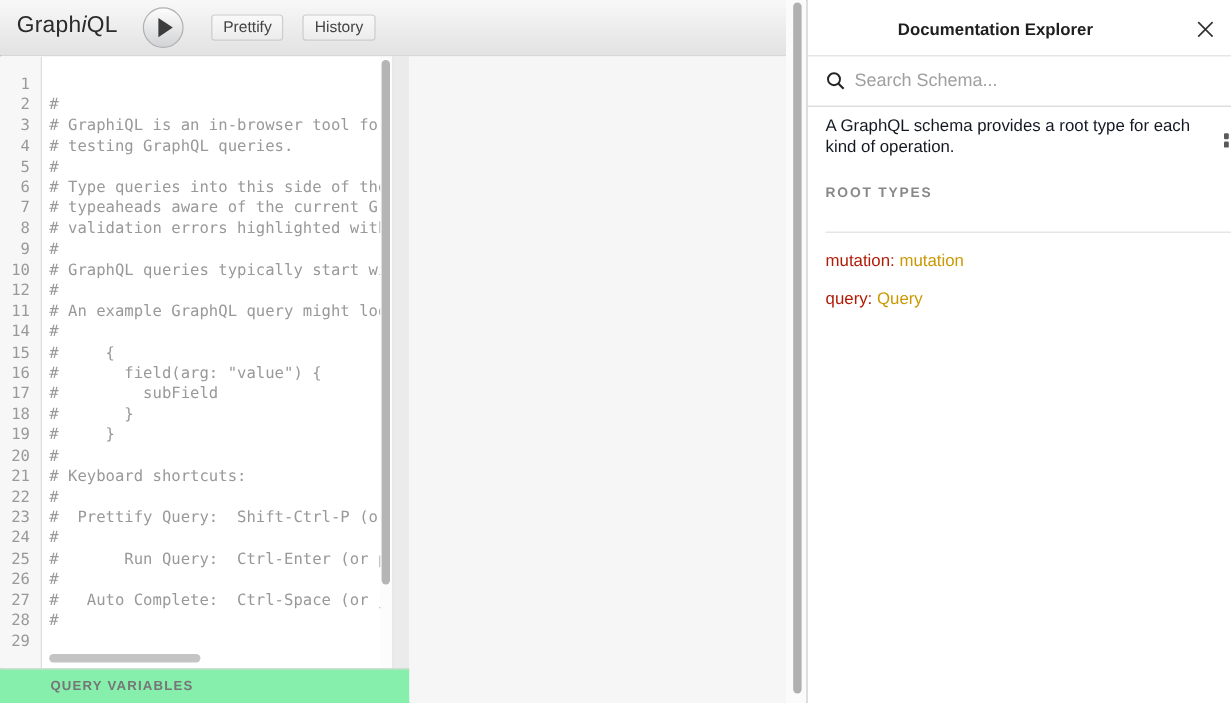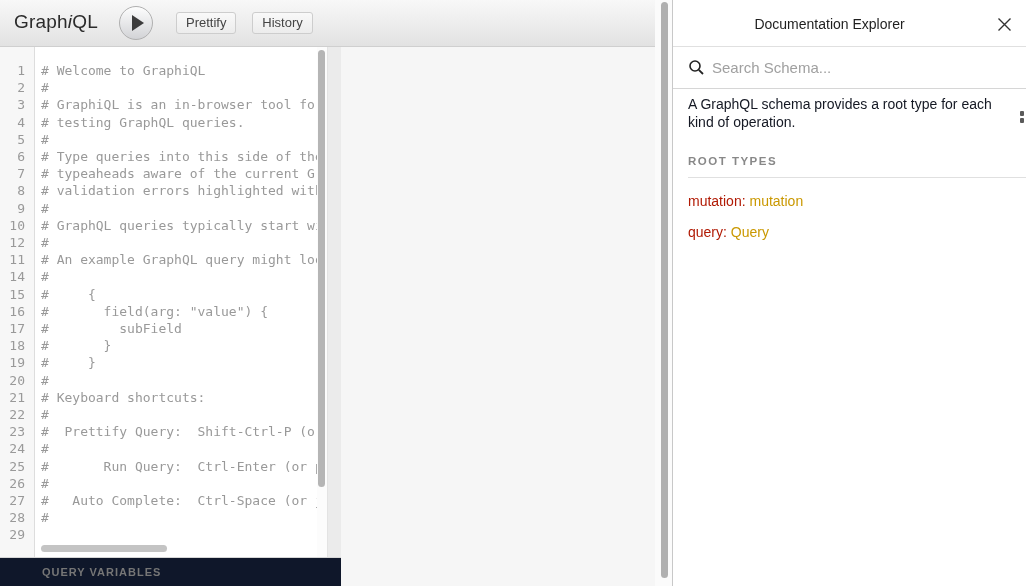--- a/index.html
+++ b/index.html
@@ -41,47 +41,47 @@
   .v-scroll-strip { position:absolute; left:317px; top:47px; width:10px; height:510px; background:#fcfcfc; }
   .v-thumb { position:absolute; left:318px; top:50px; width:7px; height:437px;
              background:#b5b5b5; border-radius:4px; cursor:pointer; }
   .h-thumb { position:absolute; left:41px; top:545px; width:126px; height:7px;
              background:#c4c4c4; border-radius:4px; cursor:pointer; }
 
   .pane-divider { position:absolute; left:327px; top:47px; width:14px; height:510px;
                   background:#ebebeb; border-left:1px solid #e3e3e3; cursor:col-resize; }
 
   .variables-bar { position:absolute; left:0; top:557px; width:341px; height:29px;
-                   background:#0f172a; border-top:1px solid #d6d6d6; cursor:row-resize; }
+                   background:#86efac; border-top:1px solid #d6d6d6; cursor:row-resize; }
   .variables-title { position:absolute; left:42px; top:8px; font-size:11px; font-weight:bold;
                      letter-spacing:1px; color:#767676; }
 
   .result-pane { position:absolute; left:341px; top:47px; width:314px; height:539px; background:#f6f6f6; }
 
   
   .app-scrollbar { position:absolute; left:655px; top:0; width:17px; height:586px; background:#fbfbfb; }
   .app-scroll-thumb { position:absolute; left:661px; top:2px; width:7px; height:576px;
                       background:#b0b0b0; border-radius:4px; cursor:pointer; }
 
   
   .doc-panel { position:absolute; left:672px; top:0; width:354px; height:586px;
                background:#fff; border-left:1px solid #c8c8c8; }
   .doc-titlebar { position:relative; height:47px; border-bottom:1px solid #e0e0e0; }
   .doc-title { position:absolute; left:0; right:40px; top:16px; text-align:center;
-               font-size:14px; font-weight:normal; color:#1f1f1f; }
+               font-size:14px; font-weight:bold; color:#1f1f1f; }
   .doc-close { position:absolute; right:12px; top:14px; width:20px; height:20px;
                cursor:pointer; display:flex; align-items:center; justify-content:center; }
   .doc-search { position:relative; height:42px; border-bottom:1px solid #d6d6d6;
                 display:flex; align-items:center; padding-left:15px; }
   .search-icon { flex:0 0 17px; margin-right:7px; display:flex; align-items:center; }
   .doc-search input { border:none; outline:none; font-size:15px; color:#333; width:280px;
                       font-family:"Liberation Sans",sans-serif; background:transparent; }
   .doc-search input::placeholder { color:#a0a0a0; opacity:1; }
   .doc-intro { padding:7px 15px 0 15px; font-size:14px; line-height:17.5px; color:#141823; }
-  .doc-category-title { margin:24px 0 0 15px; padding-bottom:10px; border-bottom:1px solid #e0e0e0;
+  .doc-category-title { margin:24px 0 0 15px; padding-bottom:26px; border-bottom:1px solid #e0e0e0;
                         font-size:11.5px; font-weight:bold; letter-spacing:1.5px; color:#888; }
   .doc-rows { margin-left:15px; }
   .doc-row { margin-top:15px; font-size:14px; color:#333; }
   .doc-row .tn { text-decoration:none; cursor:pointer; }
   .doc-mini-scroll { position:absolute; right:2px; top:111px; width:4px; }
   .doc-mini-scroll .seg { width:4px; height:5px; background:#5a5a5a; margin-bottom:2px; border-radius:1px; }
 </style>
 </head>
 <body>
 
@@ -96,21 +96,20 @@
       </div>
       <button class="tb-btn tb-prettify">Prettify</button>
       <button class="tb-btn tb-history">History</button>
     </div>
 
     <div class="query-editor">
       <div class="gutter-bg"></div>
       <div class="code-rows">
           <div class="cm-row">
             <div class="cm-num">1</div>
-            <div class="cm-text" style="color: rgb(153, 153, 153);"># Welcome to GraphiQL</div>
           </div>
           <div class="cm-row">
             <div class="cm-num">2</div>
             <div class="cm-text" style="color: rgb(153, 153, 153);">#</div>
           </div>
           <div class="cm-row">
             <div class="cm-num">3</div>
             <div class="cm-text" style="color: rgb(153, 153, 153);"># GraphiQL is an in-browser tool for writing, validating, and</div>
           </div>
           <div class="cm-row">

